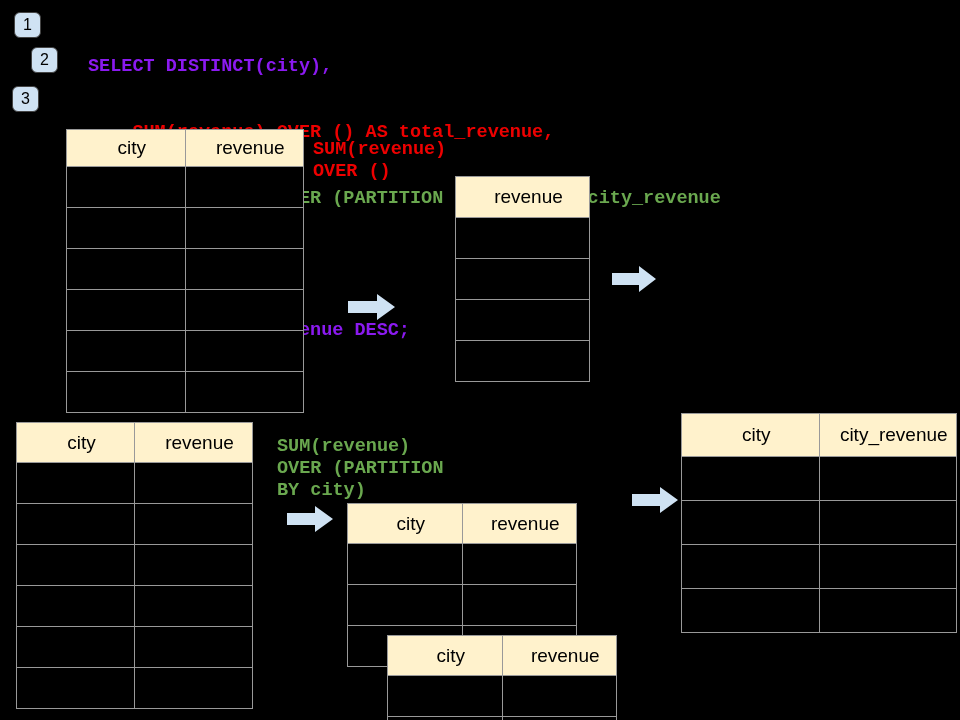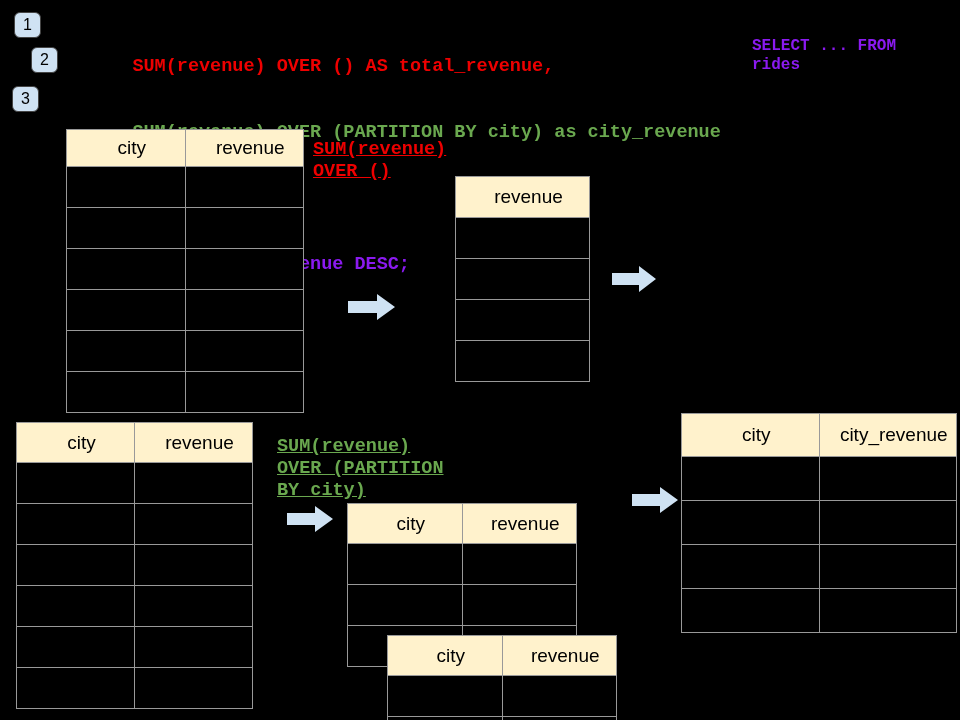--- a/index.html
+++ b/index.html
@@ -25,21 +25,21 @@
     font:bold 18.5px "Liberation Mono",monospace;
     line-height:22px;white-space:pre;
   }
   .side-note{
     position:absolute;left:752px;top:37px;
     font:bold 16px "Liberation Mono",monospace;
     line-height:19px;white-space:pre;color:var(--purple);
   }
   .annot{
     position:absolute;font:bold 18.5px "Liberation Mono",monospace;
-    line-height:22px;white-space:pre;text-decoration:underline;
+    line-height:22px;white-space:pre;
   }
   .annot-total{left:313px;top:139px;color:var(--red);}
   .annot-partition{left:277px;top:436px;color:var(--green);}
   
   table{
     position:absolute;border-collapse:collapse;table-layout:fixed;
     background:var(--bg);
   }
   th,td{border:1px solid var(--table-border);box-sizing:border-box;}
   th{
@@ -70,28 +70,27 @@
 </head>
 <body>
 
 <div class="stage">
 
   <div class="badge badge-1">1</div>
   <div class="badge badge-2">2</div>
   <div class="badge badge-3">3</div>
 
   <div class="code">
+    <div style="color: var(--purple);">SELECT DISTINCT(city),</div>
     <div style="color: var(--red);">    SUM(revenue) OVER () AS total_revenue,</div>
     <div style="color: var(--green);">    SUM(revenue) OVER (PARTITION BY city) as city_revenue</div>
     <div style="color: var(--purple);">  FROM rides</div>
     <div style="color: var(--purple);">  ORDER by city_revenue DESC;</div>
   </div>
 
-  <div class="side-note">SELECT ... FROM
-rides</div>
 
   <div class="annot annot-total">SUM(revenue)
 OVER ()</div>
 
   <div class="annot annot-partition">SUM(revenue)
 OVER (PARTITION
 BY city)</div>
 
   <table class="t-rides-top">
     <thead>

